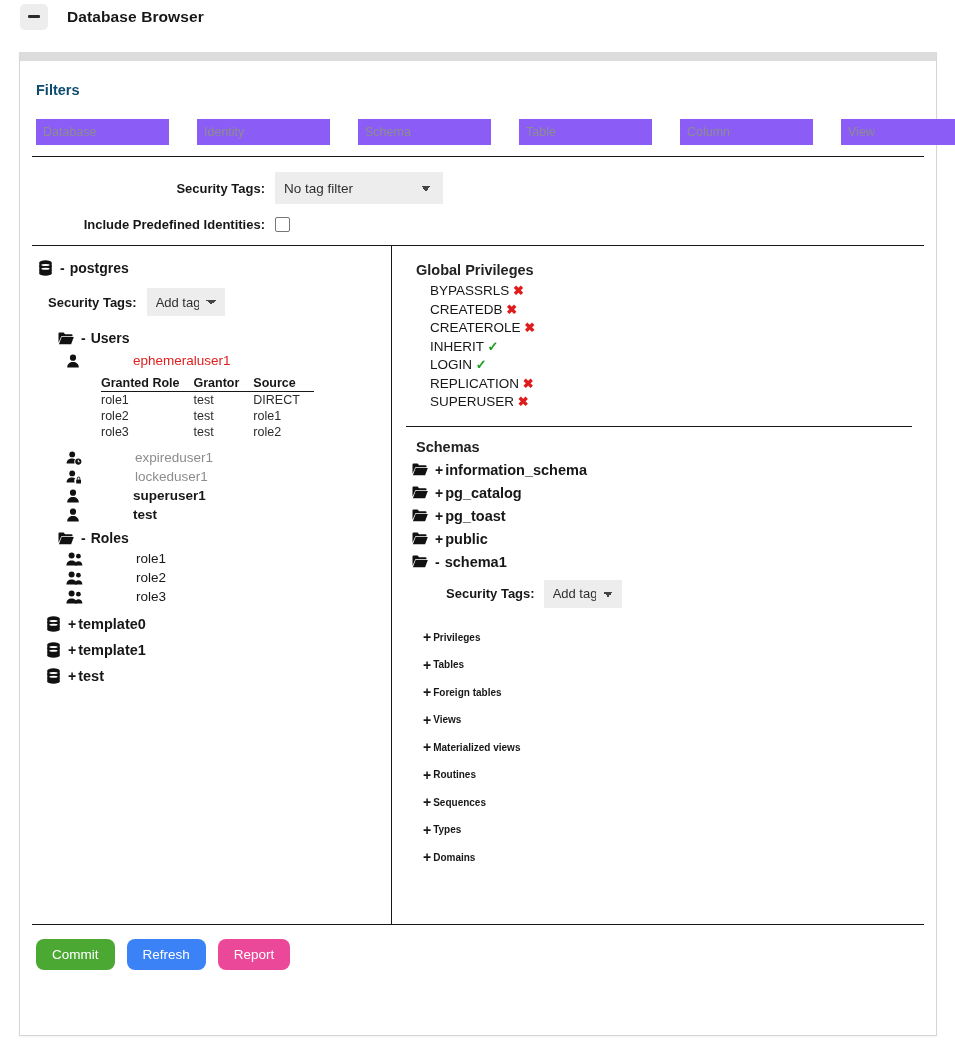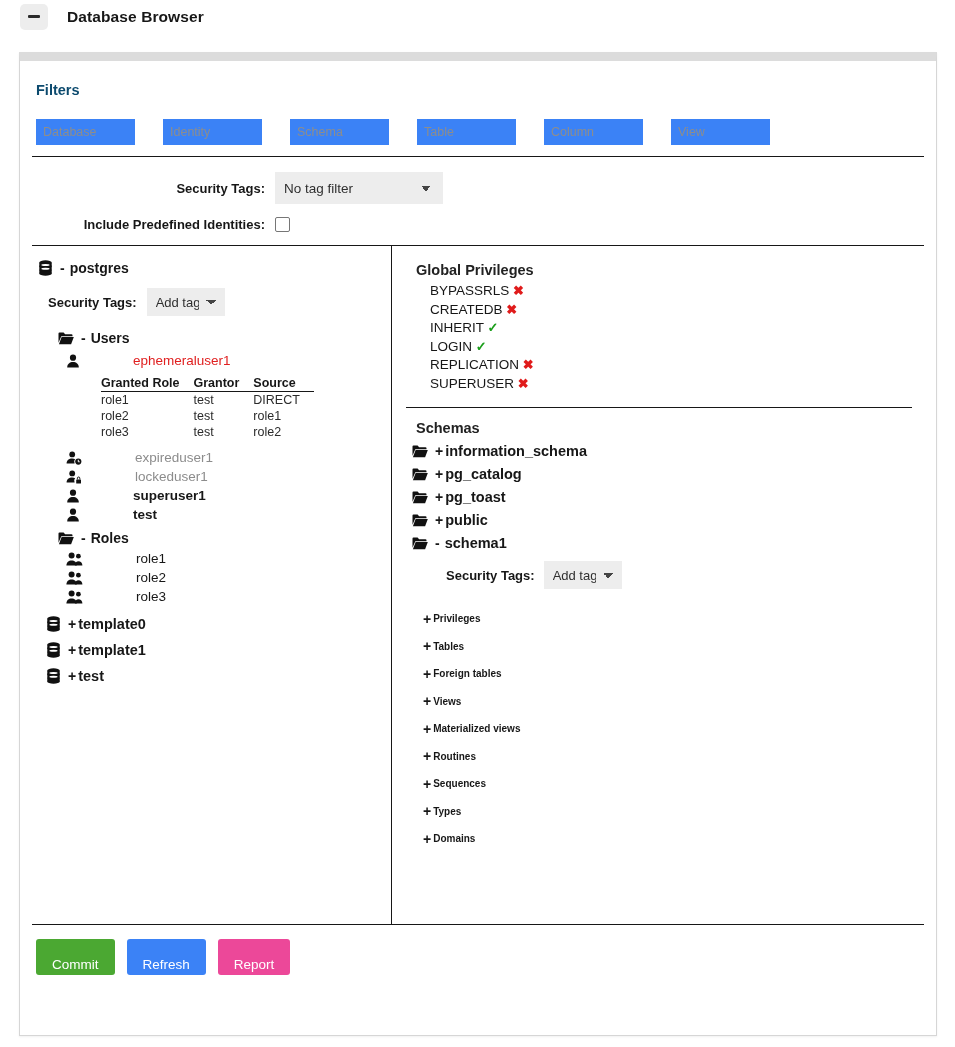--- a/index.html
+++ b/index.html
@@ -56,22 +56,22 @@
   .filters-title {
     font-size: 14.5px; font-weight: bold; color: #0c4a6e;
     margin: 5px 0 0 2px;
   }
   .filter-row {
     display: flex;
     margin-top: 21px;
     padding-left: 2px;
   }
   .filter-input {
-    width: 99px; height: 26px;
-    background: #3b82f6;
+    width: 133px; height: 26px;
+    background: #8b5cf6;
     border: none;
     outline: none;
     font-size: 12.5px;
     font-family: "Liberation Sans", sans-serif;
     color: #2b2b2b;
     padding: 0 7px;
     margin-right: 28px;
   }
   .filter-input::placeholder { color: #8d8d8d; }
 
@@ -198,25 +198,25 @@
     display: flex; align-items: center;
     margin: 0 0 0 12px;
     height: 27.5px;
   }
   .cat-row .node-label { font-size: 10px; font-weight: bold; }
 
   
   .footer-hr { border: 0; border-top: 1.5px solid #171717; margin: 0 12px; }
   .footer { padding: 14px 0 0 16px; display: flex; gap: 12px; }
   .btn {
-    border: none; border-radius: 3px;
+    border: none; border-radius: 8px;
     color: #ffffff;
     font-size: 13.5px;
     font-family: "Liberation Sans", sans-serif;
-    padding: 18px 16px;
+    padding: 8px 16px;
     height: 31px;
     cursor: pointer;
   }
 </style>
 </head>
 <body>
 
 <div class="topbar">
   <button class="collapse-btn">
     <span class="bar"></span>
@@ -472,20 +472,21 @@
             <span class="node-label">test</span>
           </div>
         </div>
     </div>
 
     <div class="col-right">
       <div class="rp-title">Global Privileges</div>
       <div class="priv-list" id="priv-list">
           <div class="priv-item"><span>BYPASSRLS</span> <span class="mark-no">✖</span></div>
           <div class="priv-item"><span>CREATEDB</span> <span class="mark-no">✖</span></div>
+          <div class="priv-item"><span>CREATEROLE</span> <span class="mark-no">✖</span></div>
           <div class="priv-item"><span>INHERIT</span> <span class="mark-yes">✓</span></div>
           <div class="priv-item"><span>LOGIN</span> <span class="mark-yes">✓</span></div>
           <div class="priv-item"><span>REPLICATION</span> <span class="mark-no">✖</span></div>
           <div class="priv-item"><span>SUPERUSER</span> <span class="mark-no">✖</span></div>
         </div>
 
       <hr class="rp-hr">
 
       <div class="rp-title">Schemas</div>
       <div id="schema-list">

